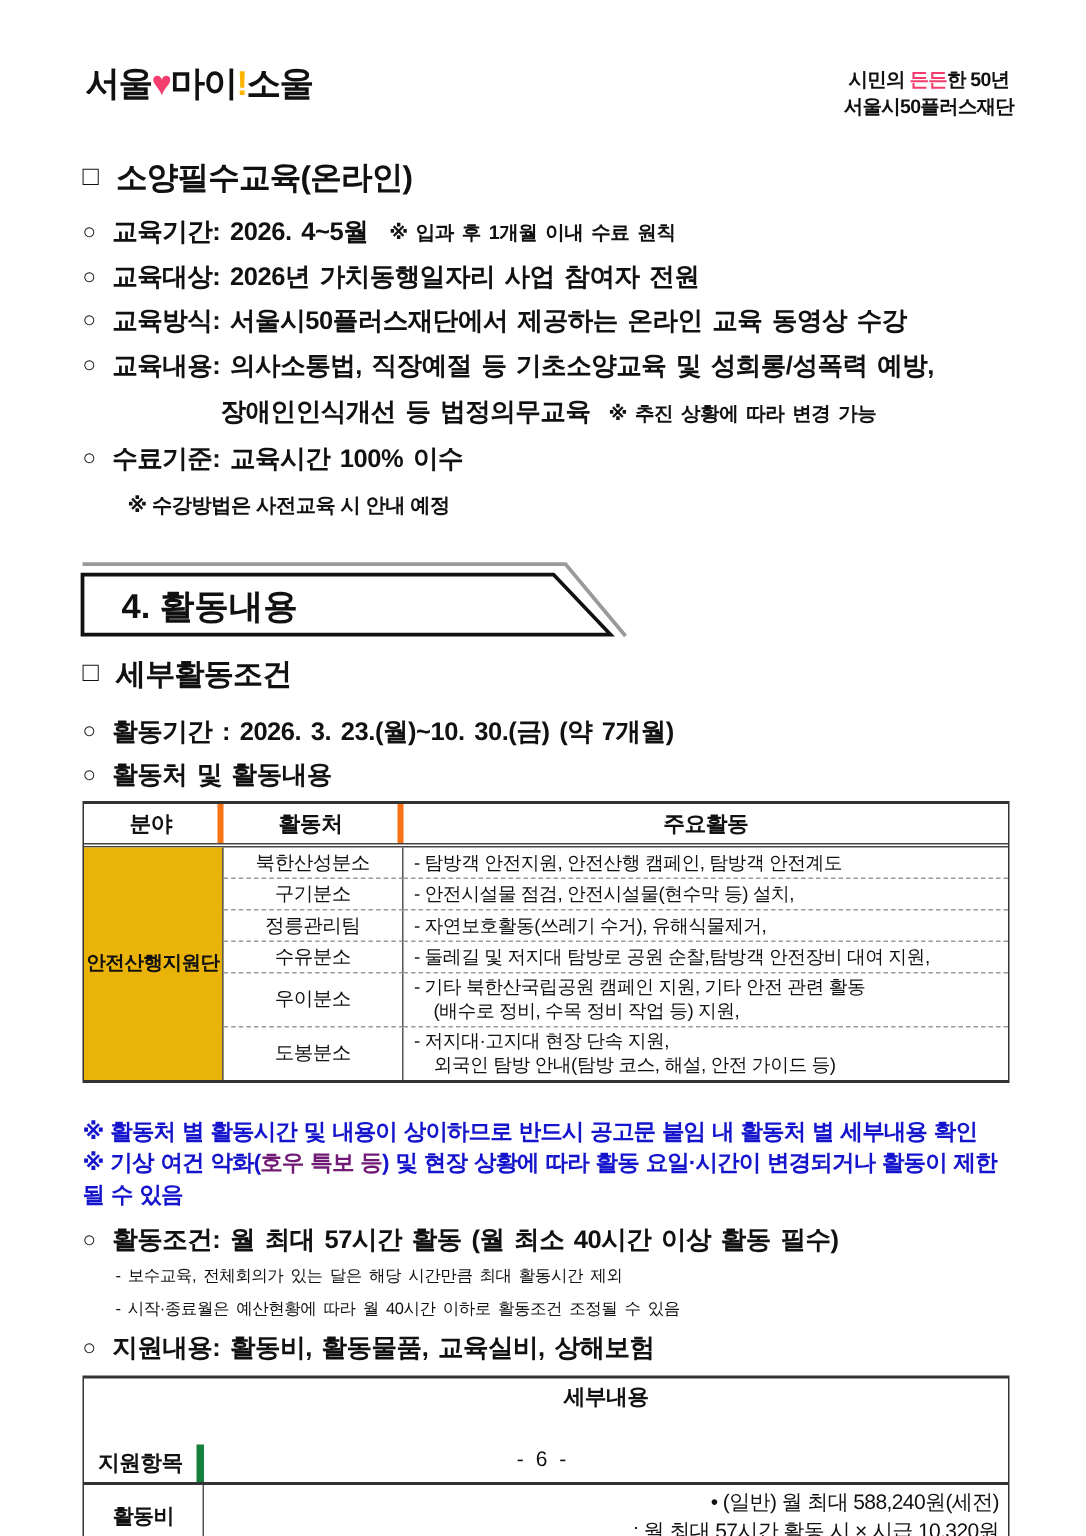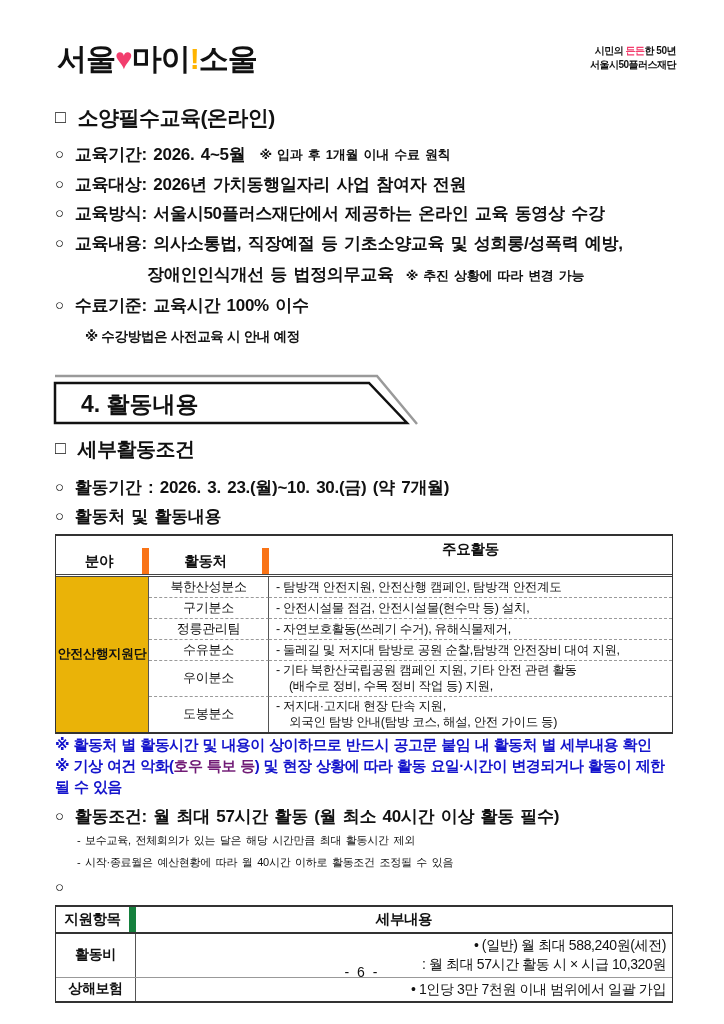--- a/index.html
+++ b/index.html
@@ -3,24 +3,24 @@
 <meta charset="utf-8">
 <style>
   html,body{margin:0;padding:0;background:#888;}
   .page{
     width:724px;height:1024px;background:#ffffff;position:relative;
     font-family:"Liberation Sans","DejaVu Sans",sans-serif;color:#111;
     overflow:hidden;margin:0 auto;
   }
   
   .hdr{position:absolute;top:44px;left:57px;right:48px;display:flex;justify-content:space-between;align-items:flex-start;}
-  .logo{font-weight:800;font-size:30px;letter-spacing:-1px;line-height:1;}
+  .logo{font-weight:800;font-size:23px;letter-spacing:-1px;line-height:1;}
   .logo .pink{color:#f23d6d;}
   .logo .yellow{color:#ffb400;font-weight:900;}
-  .slogan{text-align:right;font-weight:700;font-size:10px;line-height:1.4;letter-spacing:-0.5px;}
+  .slogan{text-align:center;font-weight:700;font-size:13px;line-height:1.4;letter-spacing:-0.5px;}
   .slogan .em{color:#f23d6d;}
   
   .content{position:absolute;top:104px;left:55px;right:48px;}
   .sec-title{font-size:21px;font-weight:700;letter-spacing:-0.5px;display:flex;align-items:center;gap:12px;}
   .sec-title .sq{font-size:18px;font-weight:400;position:relative;top:-1px;}
   .blist{margin-top:13px;}
   .bline{display:flex;align-items:baseline;font-size:17px;font-weight:600;letter-spacing:-0.3px;word-spacing:2px;margin-bottom:10px;line-height:1.15;}
   .bline .circ{font-size:15px;font-weight:400;margin-right:11px;flex:0 0 auto;position:relative;top:-1px;}
   .bline .note{font-size:13px;font-weight:600;margin-left:14px;white-space:nowrap;position:relative;top:-1px;}
   .contline{margin:0 0 10px 92px;font-size:17px;font-weight:600;letter-spacing:-0.3px;word-spacing:2px;display:flex;align-items:baseline;}
@@ -28,40 +28,40 @@
   .subnote{margin:12px 0 0 30px;font-size:13.5px;font-weight:600;letter-spacing:-0.3px;}
   
   .banner{margin-top:27px;position:relative;width:368px;height:50px;}
   .banner svg{position:absolute;left:-4px;top:0;}
   .banner-text{position:absolute;left:26px;top:16px;font-size:23px;font-weight:700;letter-spacing:0px;}
   .sub2{margin-top:13px;}
   
   .t1{margin-top:7px;border:1.5px solid #333;border-top:2.5px double #333;border-bottom:2px solid #333;width:616px;font-size:12.5px;letter-spacing:-0.3px;}
   .t1-head{display:grid;grid-template-columns:93px 120px 1fr;border-bottom:3px double #444;}
   .t1-head .hcell{font-size:14.5px;font-weight:700;text-align:center;padding:4px 0 3px;}
-  .t1-head .hcell:not(:last-child){border-right:7px solid #f97316;margin-top:12px;}
+  .t1-head .hcell:not(:last-child){border-right:4px solid #f97316;}
   .t1-body{display:grid;grid-template-columns:93px 120px 1fr;}
   .t1-field{grid-row:1 / span 6;background:#eab308;border-right:1px solid #555;display:flex;align-items:center;justify-content:center;font-size:13px;font-weight:600;}
   .t1-branch{border-right:1px solid #555;display:flex;align-items:center;justify-content:center;font-size:13px;padding:1px 0;}
   .t1-act{padding:1px 6px 1px 7px;line-height:16.5px;display:flex;flex-direction:column;justify-content:center;}
   .t1-act div{white-space:nowrap;}
   .t1-act .indent{padding-left:13px;}
   .rb{border-bottom:1px dashed #9a9a9a;}
   
-  .notes{margin-top:0;font-weight:700;font-size:15px;line-height:1.42;letter-spacing:-0.6px;word-spacing:1px;}
+  .notes{margin-top:22px;font-weight:700;font-size:15px;line-height:1.42;letter-spacing:-0.6px;word-spacing:1px;}
   .notes .blue{color:#1414cc;}
   .notes .red{color:#701a75;}
   
   .cond{margin-top:9px;}
   .dashline{margin:7px 0 0 22px;font-size:11px;font-weight:500;letter-spacing:-0.3px;word-spacing:2px;}
   
   .t2{margin-top:8px;border:1.5px solid #333;border-top:2.5px double #333;border-bottom:2px solid #333;width:616px;font-size:14px;letter-spacing:-0.4px;}
   .t2-head{display:grid;grid-template-columns:80px 1fr;border-bottom:2px solid #333;}
   .t2-head .hcell{font-size:14.5px;font-weight:700;text-align:center;padding:3px 0;}
-  .t2-head .hcell:first-child{border-right:7px solid #15803d;}
+  .t2-head .hcell:first-child{border-right:5px solid #15803d;margin-top:44px;}
   .t2-row{display:grid;grid-template-columns:80px 1fr;text-align:right;}
   .t2-row:not(:last-child){border-bottom:1px solid #999;}
   .t2-label{border-right:1px solid #555;display:flex;align-items:center;justify-content:center;font-weight:600;font-size:14px;}
   .t2-cell{padding:2px 6px 2px 8px;line-height:19.5px;}
   .t2-cell .small{font-size:12.5px;margin-left:6px;}
   
   .footer{position:absolute;left:0;right:0;top:964px;text-align:center;font-size:14px;letter-spacing:2px;}
 </style>
 </head>
 <body>
@@ -188,20 +188,21 @@
 
     <div class="cond">
       <div class="bline" style="margin-bottom:0;">
         <span class="circ">○</span>
         <span>활동조건: 월 최대 57시간 활동 (월 최소 40시간 이상 활동 필수)</span>
       </div>
       <div class="dashline">- 보수교육, 전체회의가 있는 달은 해당 시간만큼 최대 활동시간 제외</div>
       <div class="dashline">- 시작·종료월은 예산현황에 따라 월 40시간 이하로 활동조건 조정될 수 있음</div>
       <div class="bline" style="margin:9px 0 0;">
         <span class="circ">○</span>
+        <span>지원내용: 활동비, 활동물품, 교육실비, 상해보험</span>
       </div>
     </div>
 
     <div class="t2">
       <div class="t2-head">
         <div class="hcell">지원항목</div>
         <div class="hcell">세부내용</div>
       </div>
       <div class="t2-row">
         <div class="t2-label">활동비</div>

